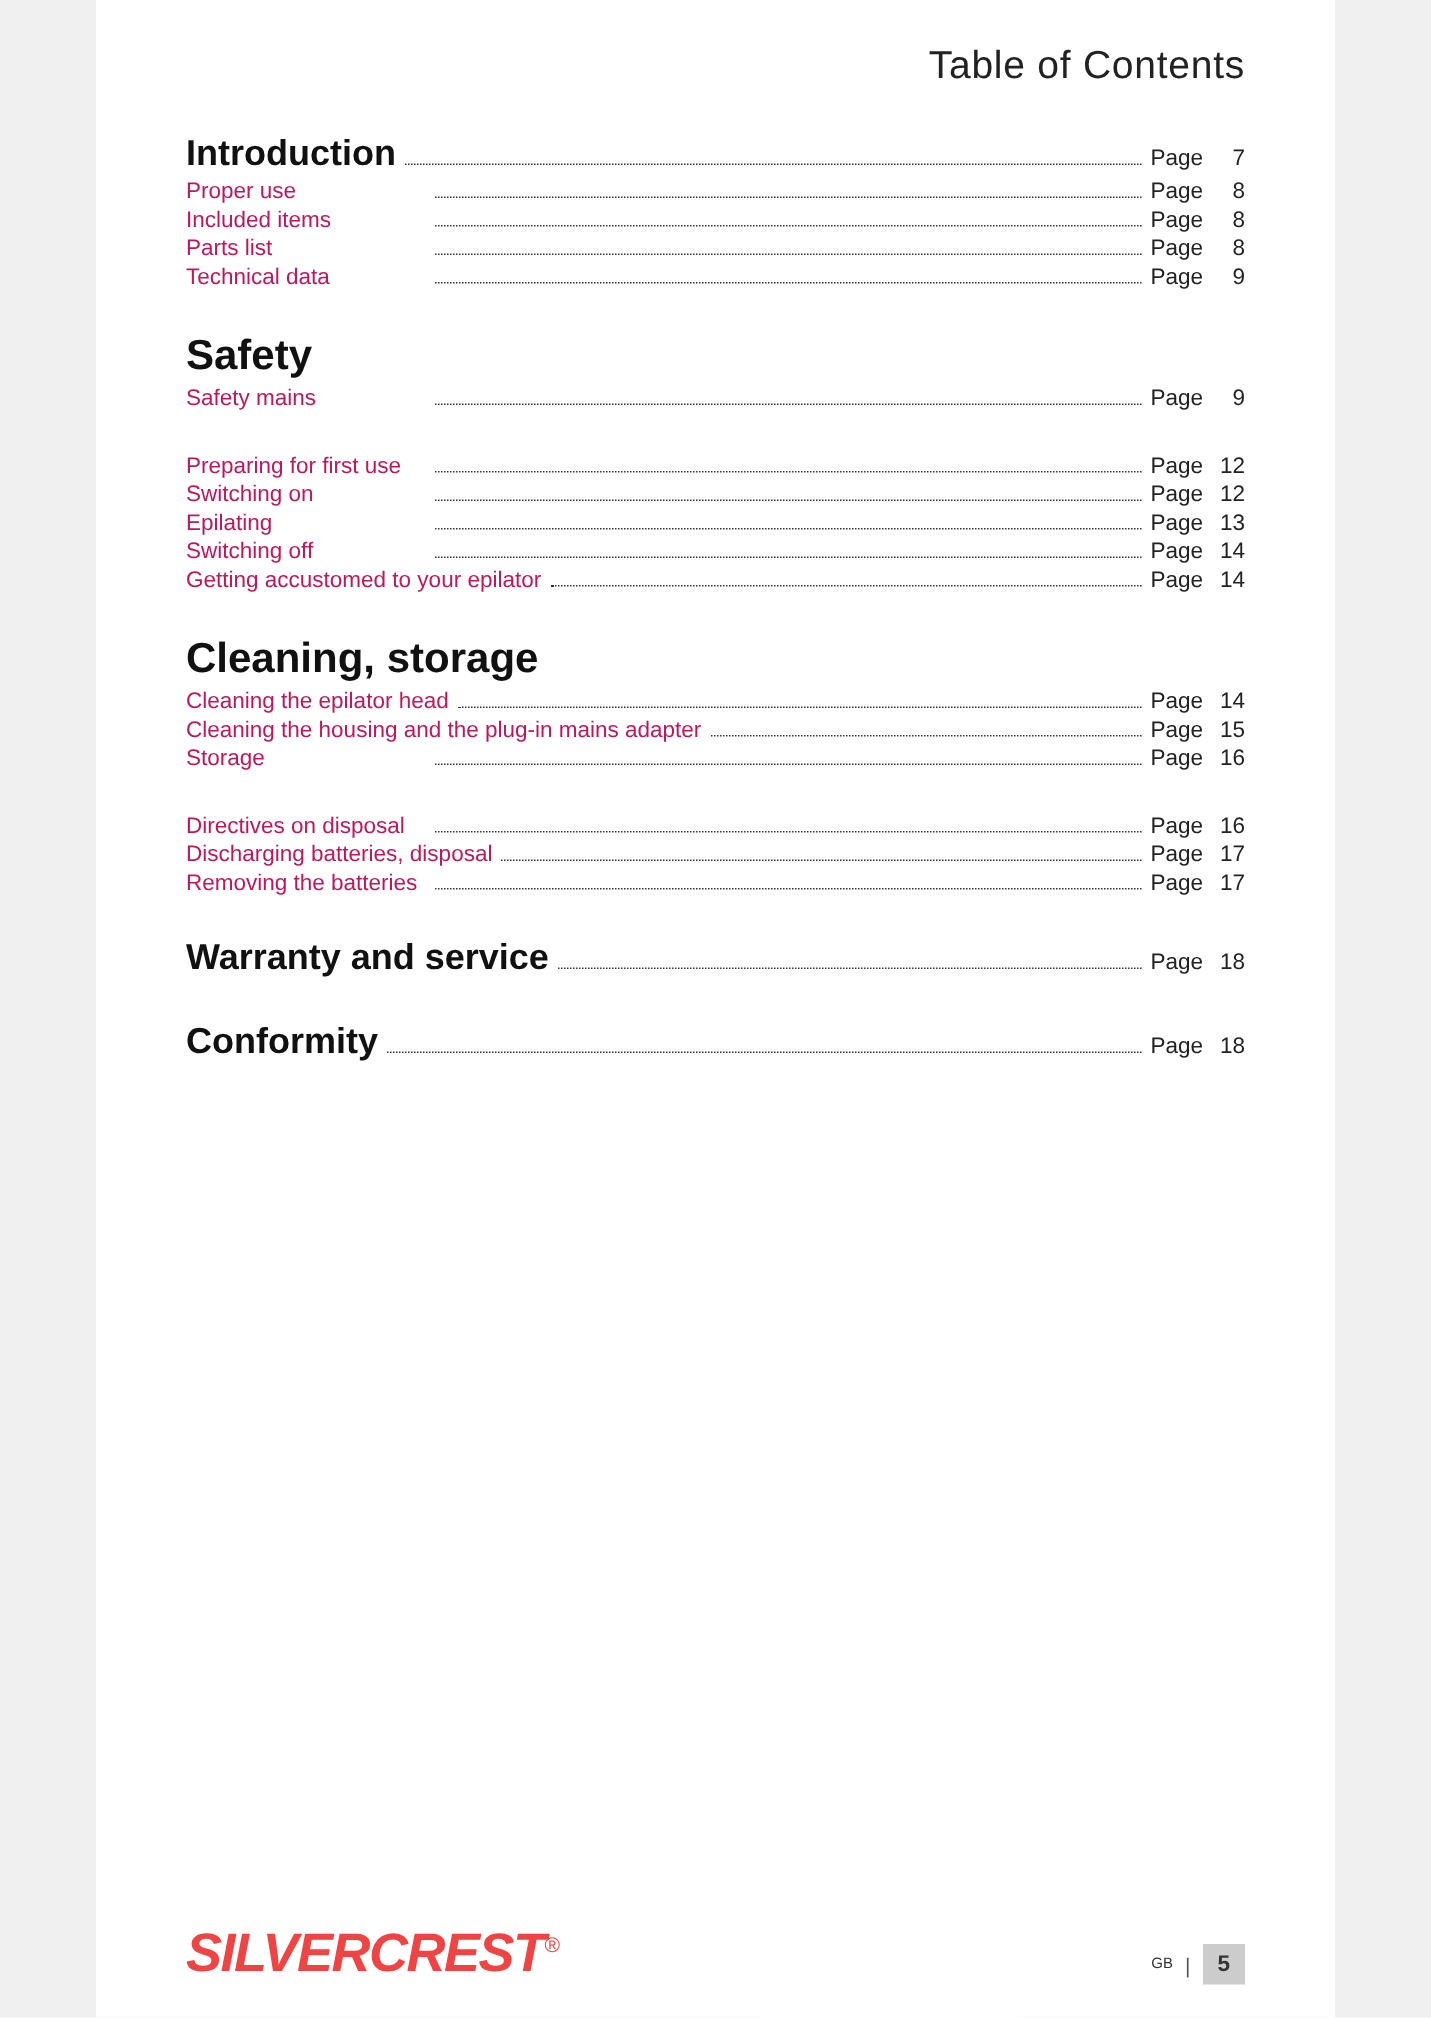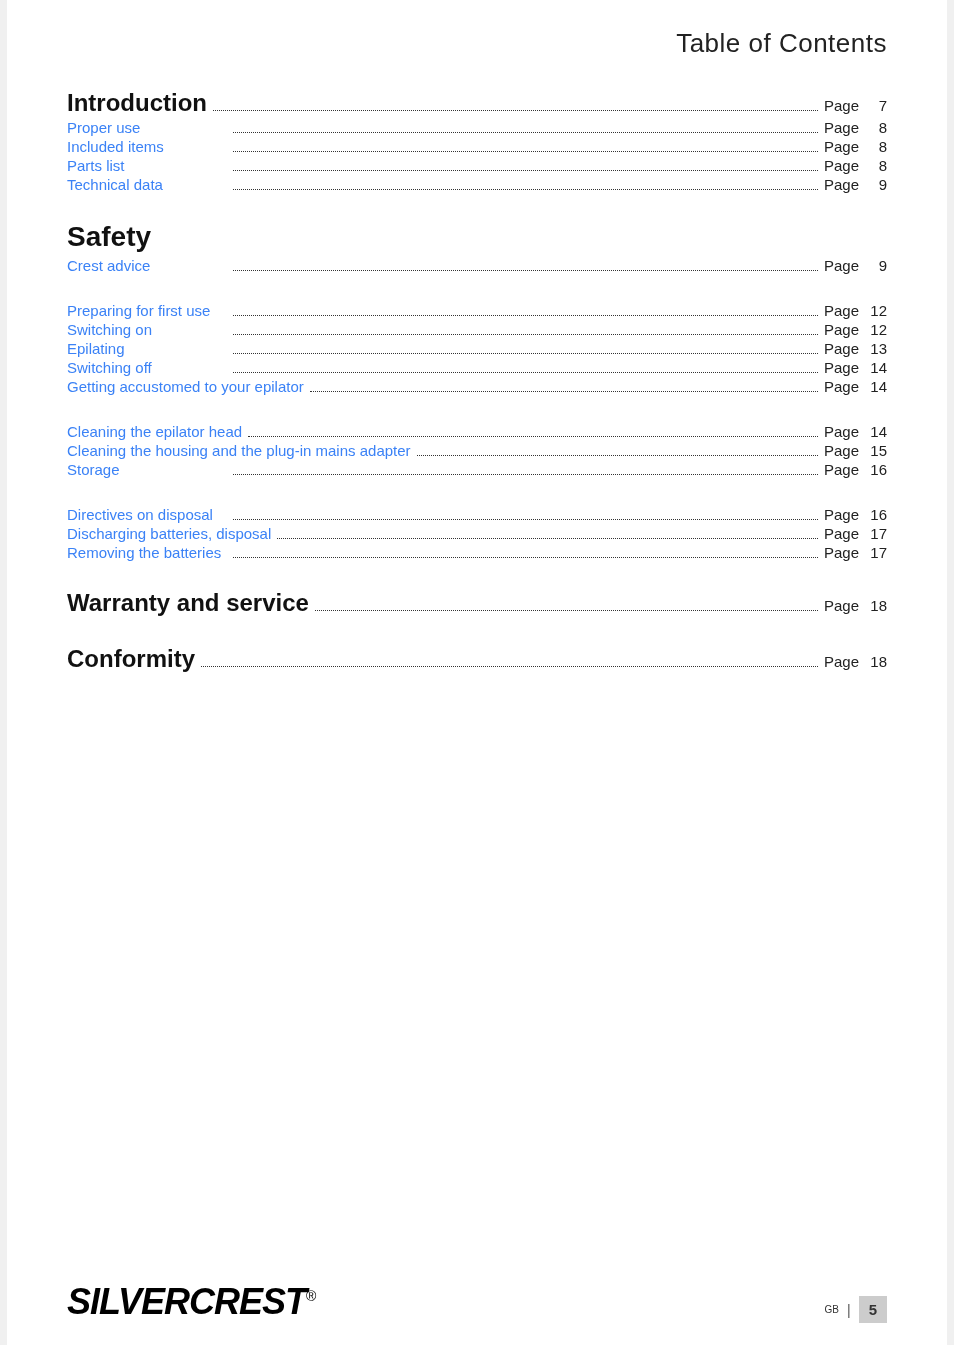--- a/index.html
+++ b/index.html
@@ -8,21 +8,21 @@
       width: 954px;
       min-height: 1345px;
       background: #f0f0f0;
       font-family: Arial, Helvetica, sans-serif;
       display: flex;
       justify-content: center;
       align-items: flex-start;
     }
 
     .page {
-      width: 940px;
+      width: 826px;
       min-height: 1345px;
       background: #ffffff;
       position: relative;
       padding: 0;
     }
 
     .header {
       width: 100%;
       padding: 28px 60px 10px 60px;
       text-align: right;
@@ -52,21 +52,21 @@
     }
 
     .toc-entry {
       display: flex;
       align-items: baseline;
       margin-bottom: 2px;
     }
 
     .entry-label {
       font-size: 15px;
-      color: #3b82f6;
+      color: #be185d;
       white-space: nowrap;
       min-width: 160px;
     }
 
     .entry-dots {
       flex: 1;
       border-bottom: 1px dotted #333;
       margin: 0 6px 3px 6px;
       height: 1px;
     }
@@ -93,21 +93,21 @@
       width: 100%;
       padding: 18px 60px 22px 60px;
       display: flex;
       justify-content: space-between;
       align-items: flex-end;
     }
 
     .brand-logo {
       font-size: 36px;
       font-weight: 900;
-      color: #000000;
+      color: #ef4444;
       font-family: Arial, Helvetica, sans-serif;
       letter-spacing: -1px;
       font-style: italic;
     }
 
     .brand-logo .brand-silver {
       text-transform: uppercase;
       font-style: italic;
     }
 
@@ -214,21 +214,21 @@
         <div class="toc-entry">
           <span class="entry-label">Technical data</span>
           <span class="entry-dots"></span>
           <span class="entry-page-label">Page</span>
           <span class="entry-page-num">9</span>
         </div>
       </div>
       <div class="toc-section">
         <div class="section-heading">Safety</div>
         <div class="toc-entry">
-          <span class="entry-label">Crest advice</span>
+          <span class="entry-label">Safety mains</span>
           <span class="entry-dots"></span>
           <span class="entry-page-label">Page</span>
           <span class="entry-page-num">9</span>
         </div>
       </div>
       <div class="toc-section">
         <div class="toc-entry">
           <span class="entry-label">Preparing for first use</span>
           <span class="entry-dots"></span>
           <span class="entry-page-label">Page</span>
@@ -253,20 +253,21 @@
           <span class="entry-page-num">14</span>
         </div>
         <div class="toc-entry">
           <span class="entry-label">Getting accustomed to your epilator</span>
           <span class="entry-dots"></span>
           <span class="entry-page-label">Page</span>
           <span class="entry-page-num">14</span>
         </div>
       </div>
       <div class="toc-section">
+        <div class="section-heading">Cleaning, storage</div>
         <div class="toc-entry">
           <span class="entry-label">Cleaning the epilator head</span>
           <span class="entry-dots"></span>
           <span class="entry-page-label">Page</span>
           <span class="entry-page-num">14</span>
         </div>
         <div class="toc-entry">
           <span class="entry-label">Cleaning the housing and the plug-in mains adapter</span>
           <span class="entry-dots"></span>
           <span class="entry-page-label">Page</span>

